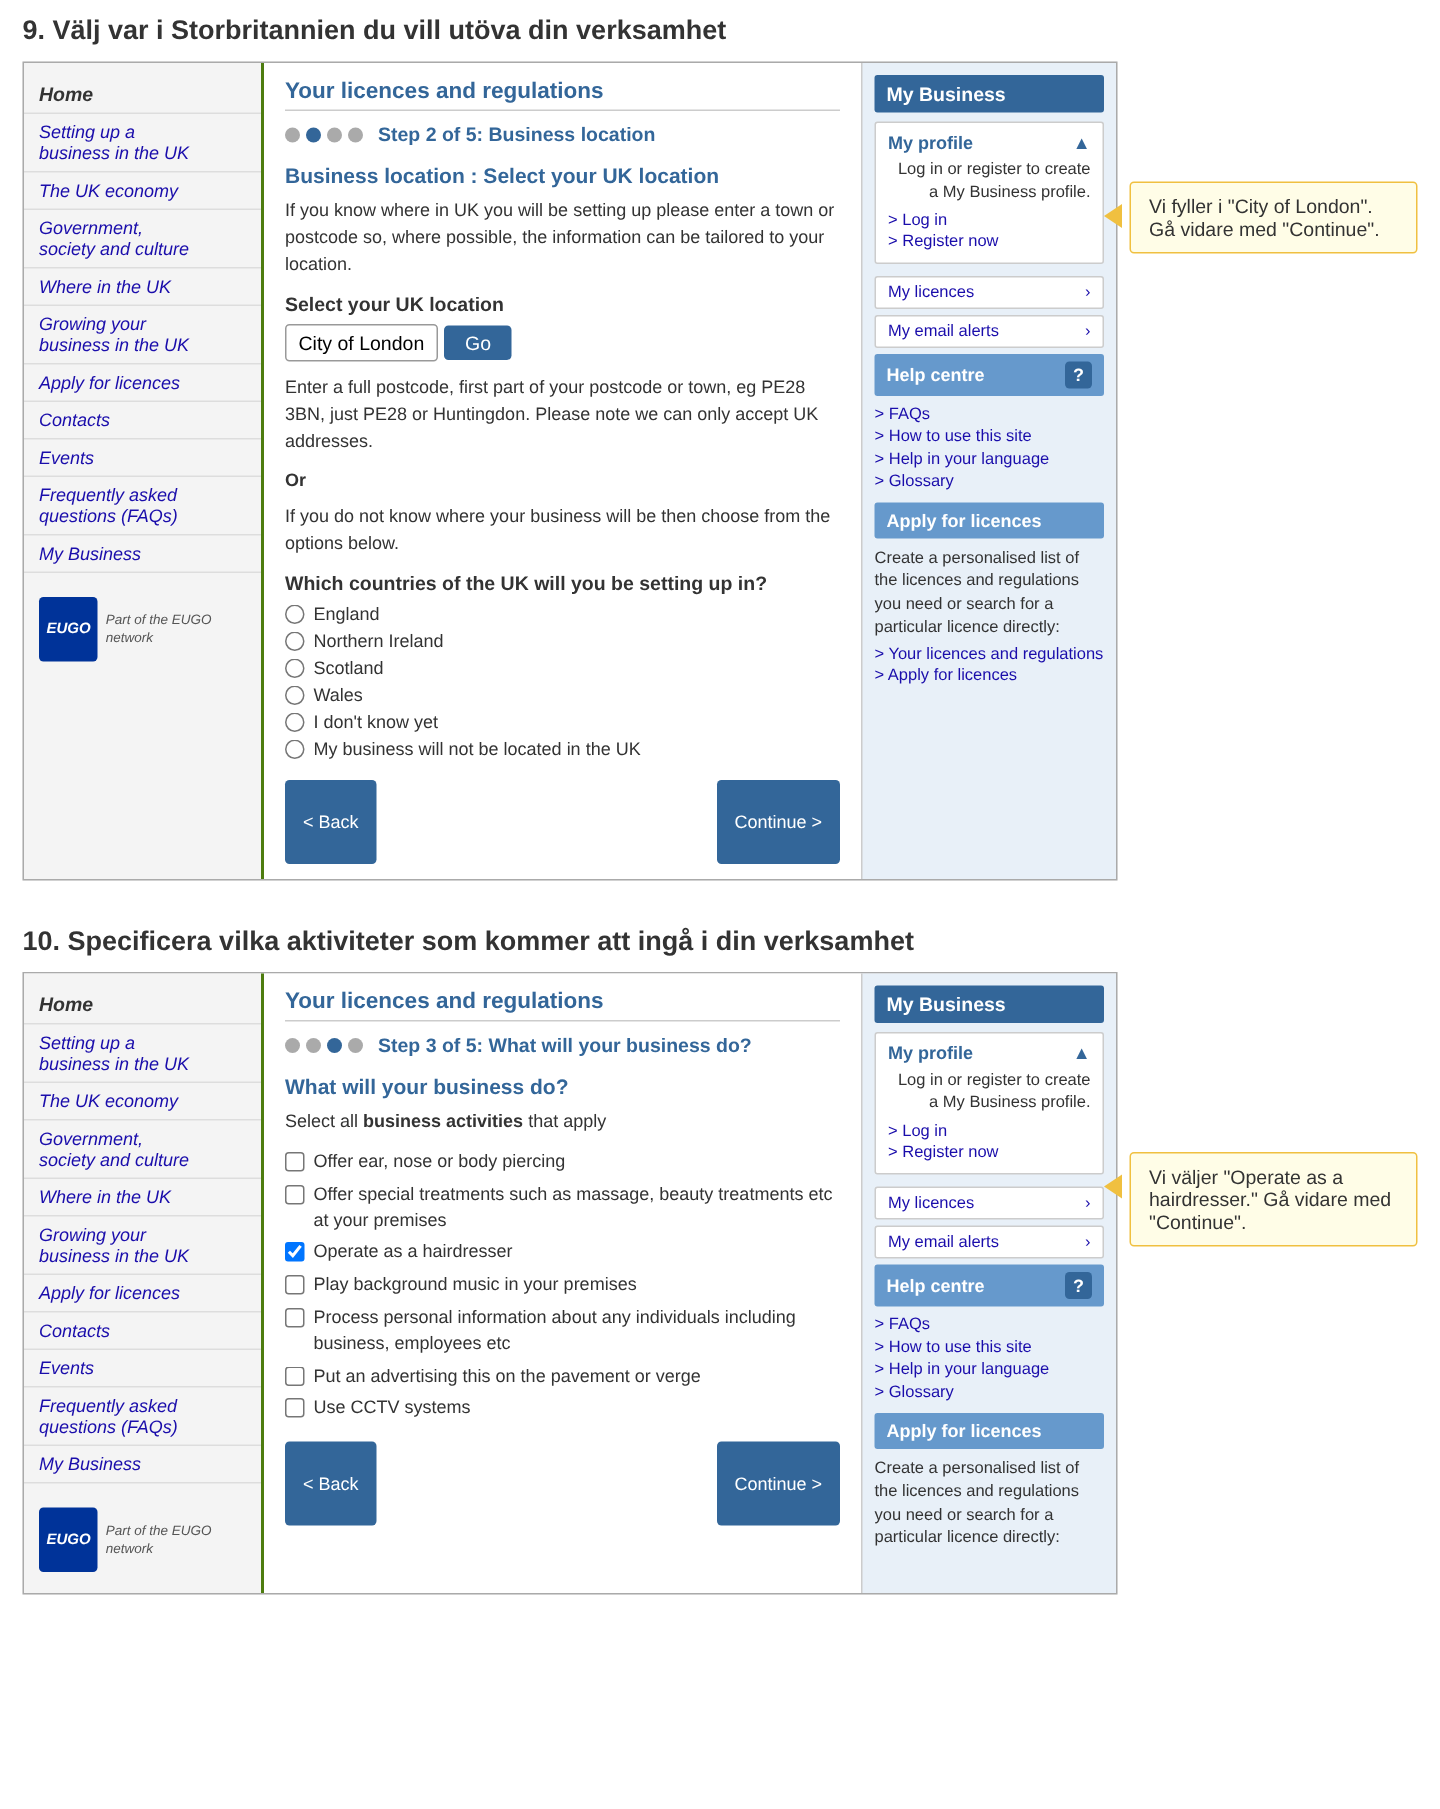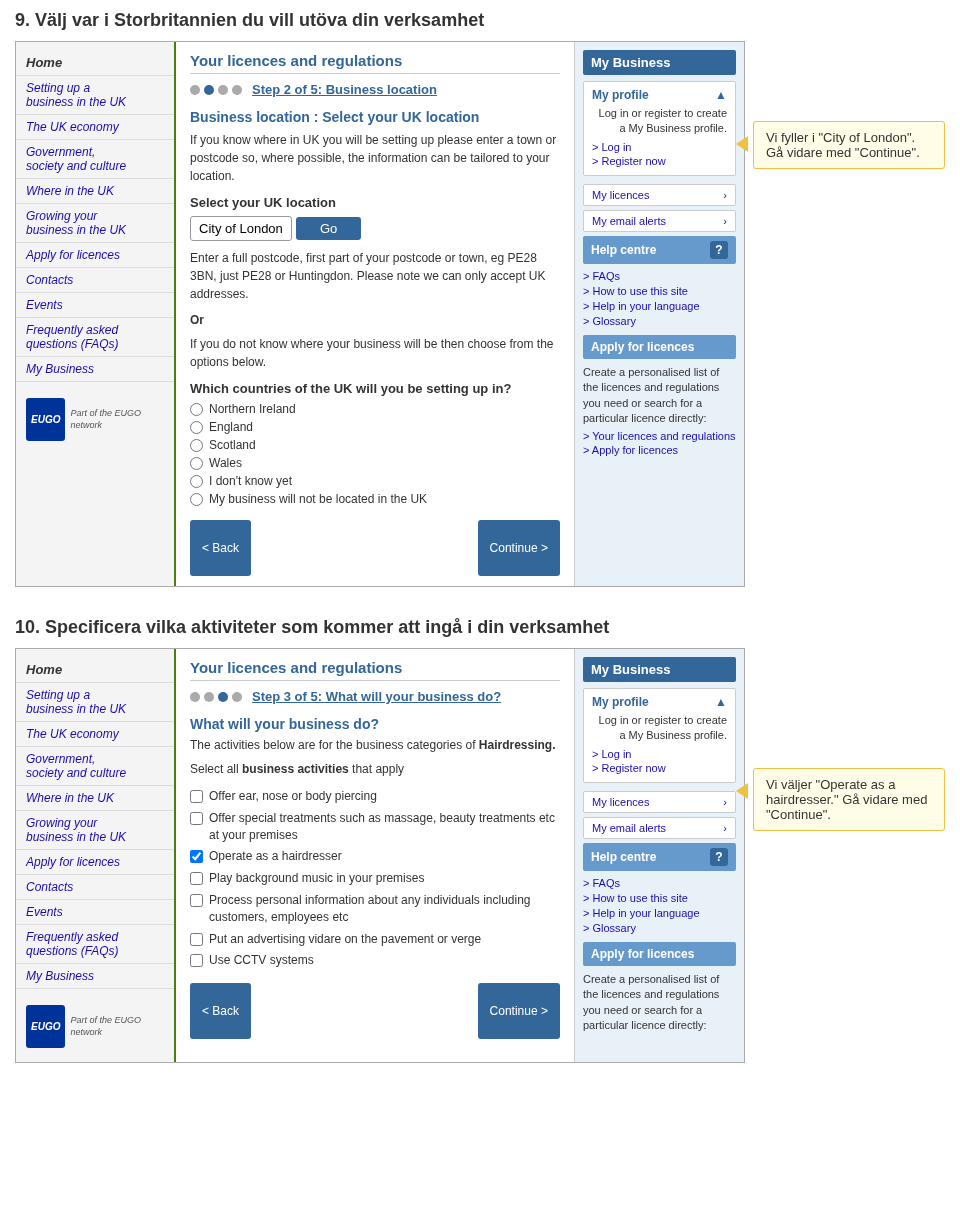--- a/index.html
+++ b/index.html
@@ -109,21 +109,20 @@
 
     .step-dot.active {
       background: #336699;
     }
 
     .step-label {
       font-size: 13px;
       font-weight: bold;
       color: #336699;
       margin-left: 6px;
-      text-decoration: underline;
     }
 
     .section-heading {
       font-size: 14px;
       font-weight: bold;
       color: #336699;
       margin-bottom: 6px;
     }
 
     .description-text {
@@ -153,21 +152,21 @@
       font-size: 13px;
       width: 102px;
       border-radius: 3px;
       background: #fff;
     }
 
     .go-button {
       background: #336699;
       color: #fff;
       border: none;
-      padding: 4px 24px;
+      padding: 4px 14px;
       font-size: 13px;
       cursor: pointer;
       border-radius: 3px;
     }
 
     .or-divider {
       font-size: 12px;
       font-weight: bold;
       margin: 8px 0;
       color: #333;
@@ -432,25 +431,25 @@
             <button class="go-button">Go</button>
           </div>
           <div class="description-text">Enter a full postcode, first part of your postcode or town, eg PE28 3BN, just PE28 or Huntingdon. Please note we can only accept UK addresses.</div>
 
           <div class="or-divider">Or</div>
           <div class="description-text">If you do not know where your business will be then choose from the options below.</div>
 
           <div class="countries-heading">Which countries of the UK will you be setting up in?</div>
           <div class="radio-option">
             <input type="radio" name="country1" style="">
-            <span>Northern Ireland</span>
+            <span>England</span>
           </div>
           <div class="radio-option">
             <input type="radio" name="country1" style="">
-            <span>England</span>
+            <span>Northern Ireland</span>
           </div>
           <div class="radio-option">
             <input type="radio" name="country1" style="">
             <span>Scotland</span>
           </div>
           <div class="radio-option">
             <input type="radio" name="country1" style="">
             <span>Wales</span>
           </div>
           <div class="radio-option">
@@ -547,24 +546,20 @@
           <div class="licences-header">Your licences and regulations</div>
           <div class="step-indicator">
             <span class="step-dot"></span>
             <span class="step-dot"></span>
             <span class="step-dot active"></span>
             <span class="step-dot"></span>
             <span class="step-label">Step 3 of 5: What will your business do?</span>
           </div>
 
           <div class="section-heading">What will your business do?</div>
-          <div class="hairdressing-note">
-            <span>The activities below are for the business categories of</span>
-            <span style="font-weight:bold;">Hairdressing.</span>
-          </div>
           <div class="description-text">
             Select all <span style="font-weight:bold;">business activities</span> that apply
           </div>
 
           <div class="checkbox-option">
             <input type="checkbox" style="">
             <span>Offer ear, nose or body piercing</span>
           </div>
           <div class="checkbox-option">
             <input type="checkbox" style="">
@@ -573,25 +568,25 @@
           <div class="checkbox-option">
             <input type="checkbox" checked="" style="">
             <span>Operate as a hairdresser</span>
           </div>
           <div class="checkbox-option">
             <input type="checkbox" style="">
             <span>Play background music in your premises</span>
           </div>
           <div class="checkbox-option">
             <input type="checkbox" style="">
-            <span>Process personal information about any individuals including customers, employees etc</span>
+            <span>Process personal information about any individuals including business, employees etc</span>
           </div>
           <div class="checkbox-option">
             <input type="checkbox" style="">
-            <span>Put an advertising vidare on the pavement or verge</span>
+            <span>Put an advertising this on the pavement or verge</span>
           </div>
           <div class="checkbox-option">
             <input type="checkbox" style="">
             <span>Use CCTV systems</span>
           </div>
 
           <div class="nav-buttons">
             <button class="back-button">&lt; Back</button>
             <button class="continue-button">Continue &gt;</button>
           </div>

